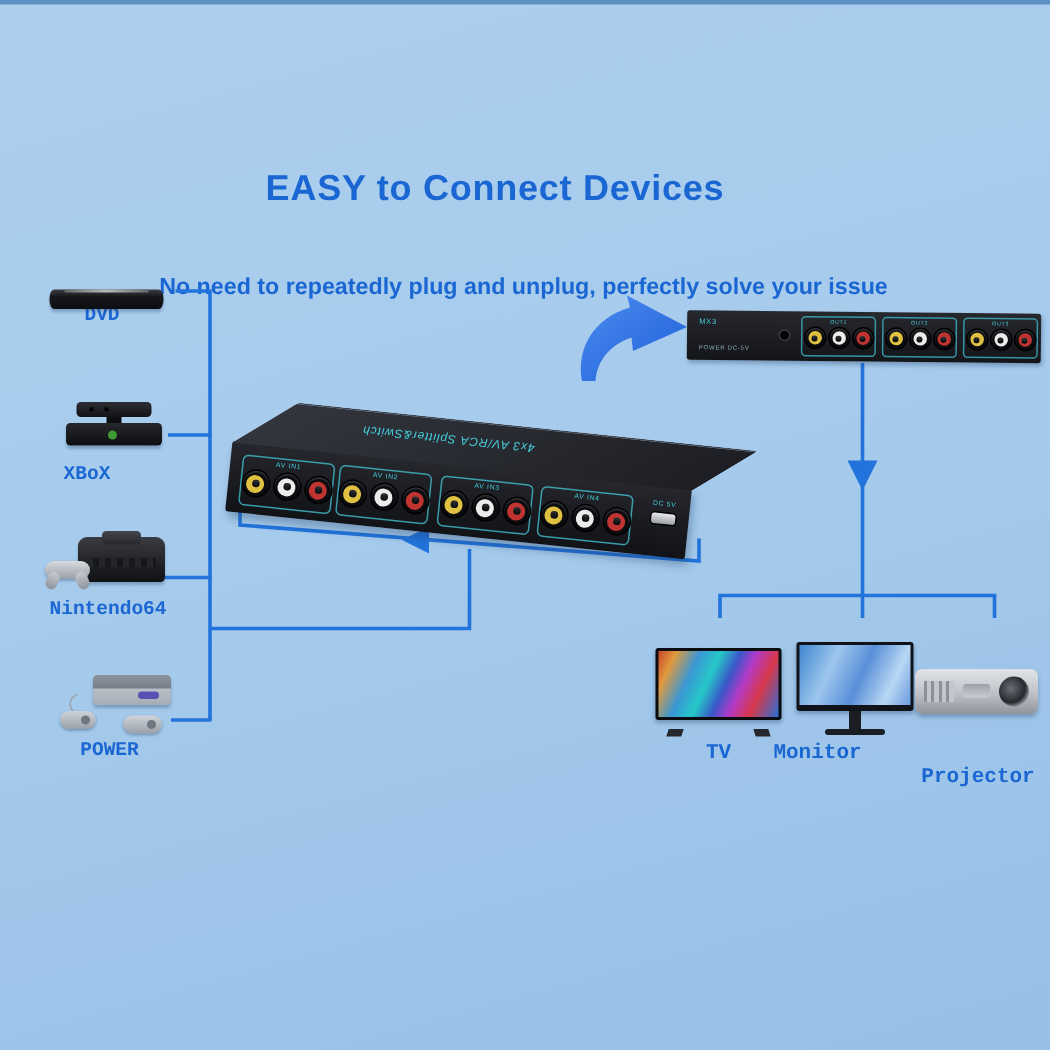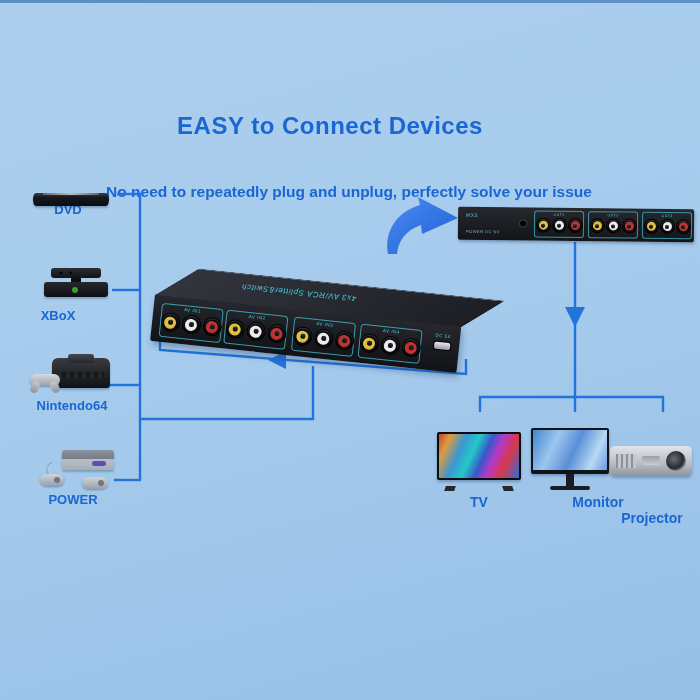--- a/index.html
+++ b/index.html
@@ -10,21 +10,21 @@
          background:#5d90c3;z-index:5;}
 
   
   .title{position:absolute;left:330px;top:112px;transform:translateX(-50%);
          width:600px;text-align:center;font-size:24px;font-weight:bold;
          color:var(--accent-blue,#1a66d2);letter-spacing:.5px;white-space:nowrap;}
   .subtitle{position:absolute;left:349px;top:153px;transform:translateX(-50%);
          width:640px;text-align:center;font-size:15.5px;font-weight:bold;
          color:var(--accent-blue,#1a66d2);white-space:nowrap;margin-top:30px;}
   .dev-label{position:absolute;transform:translateX(-50%);text-align:center;
-         font-weight:bold;font-size:13px;color:var(--accent-blue,#1a66d2);white-space:nowrap;}
+         font-weight:bold;font-size:13px;color:var(--accent-blue,#1a66d2);white-space:nowrap;font-family:Liberation Mono, monospace;}
   .dev-label.big{font-size:14px;}
 
   
   .lines{position:absolute;left:0;top:0;pointer-events:none;z-index:1;}
 
   
   .rca{position:relative;width:17px;height:17px;border-radius:50%;background:#0b0c0f;
        box-shadow:0 0 0 1px #000,inset 0 1px 1px rgba(255,255,255,.18);flex:none;}
   .rca::before{content:"";position:absolute;inset:2.5px;border-radius:50%;background:var(--c,#ccc);}
   .rca::after{content:"";position:absolute;inset:6px;border-radius:50%;background:#1a1b1f;
@@ -296,21 +296,21 @@
   </div>
   <div class="dev-label big" style="left:479px;top:494px;">TV</div>
 
   <div class="dev" style="left:531px;top:428px;width:78px;height:62px;">
     <div class="mon-frame">
       <div class="mon-screen"></div>
     </div>
     <div class="mon-stand"></div>
     <div class="mon-base"></div>
   </div>
-  <div class="dev-label big" style="left:598px;top:494px;text-align:right;">Monitor</div>
+  <div class="dev-label big" style="left:545px;top:494px;text-align:right;">Monitor</div>
 
   <div class="dev" style="left:610px;top:446px;width:82px;height:34px;">
     <div class="proj-body">
       <div class="proj-vents"></div>
       <div class="proj-lens"></div>
     </div>
   </div>
   <div class="dev-label big" style="left:652px;top:510px;">Projector</div>
 
 </div>

